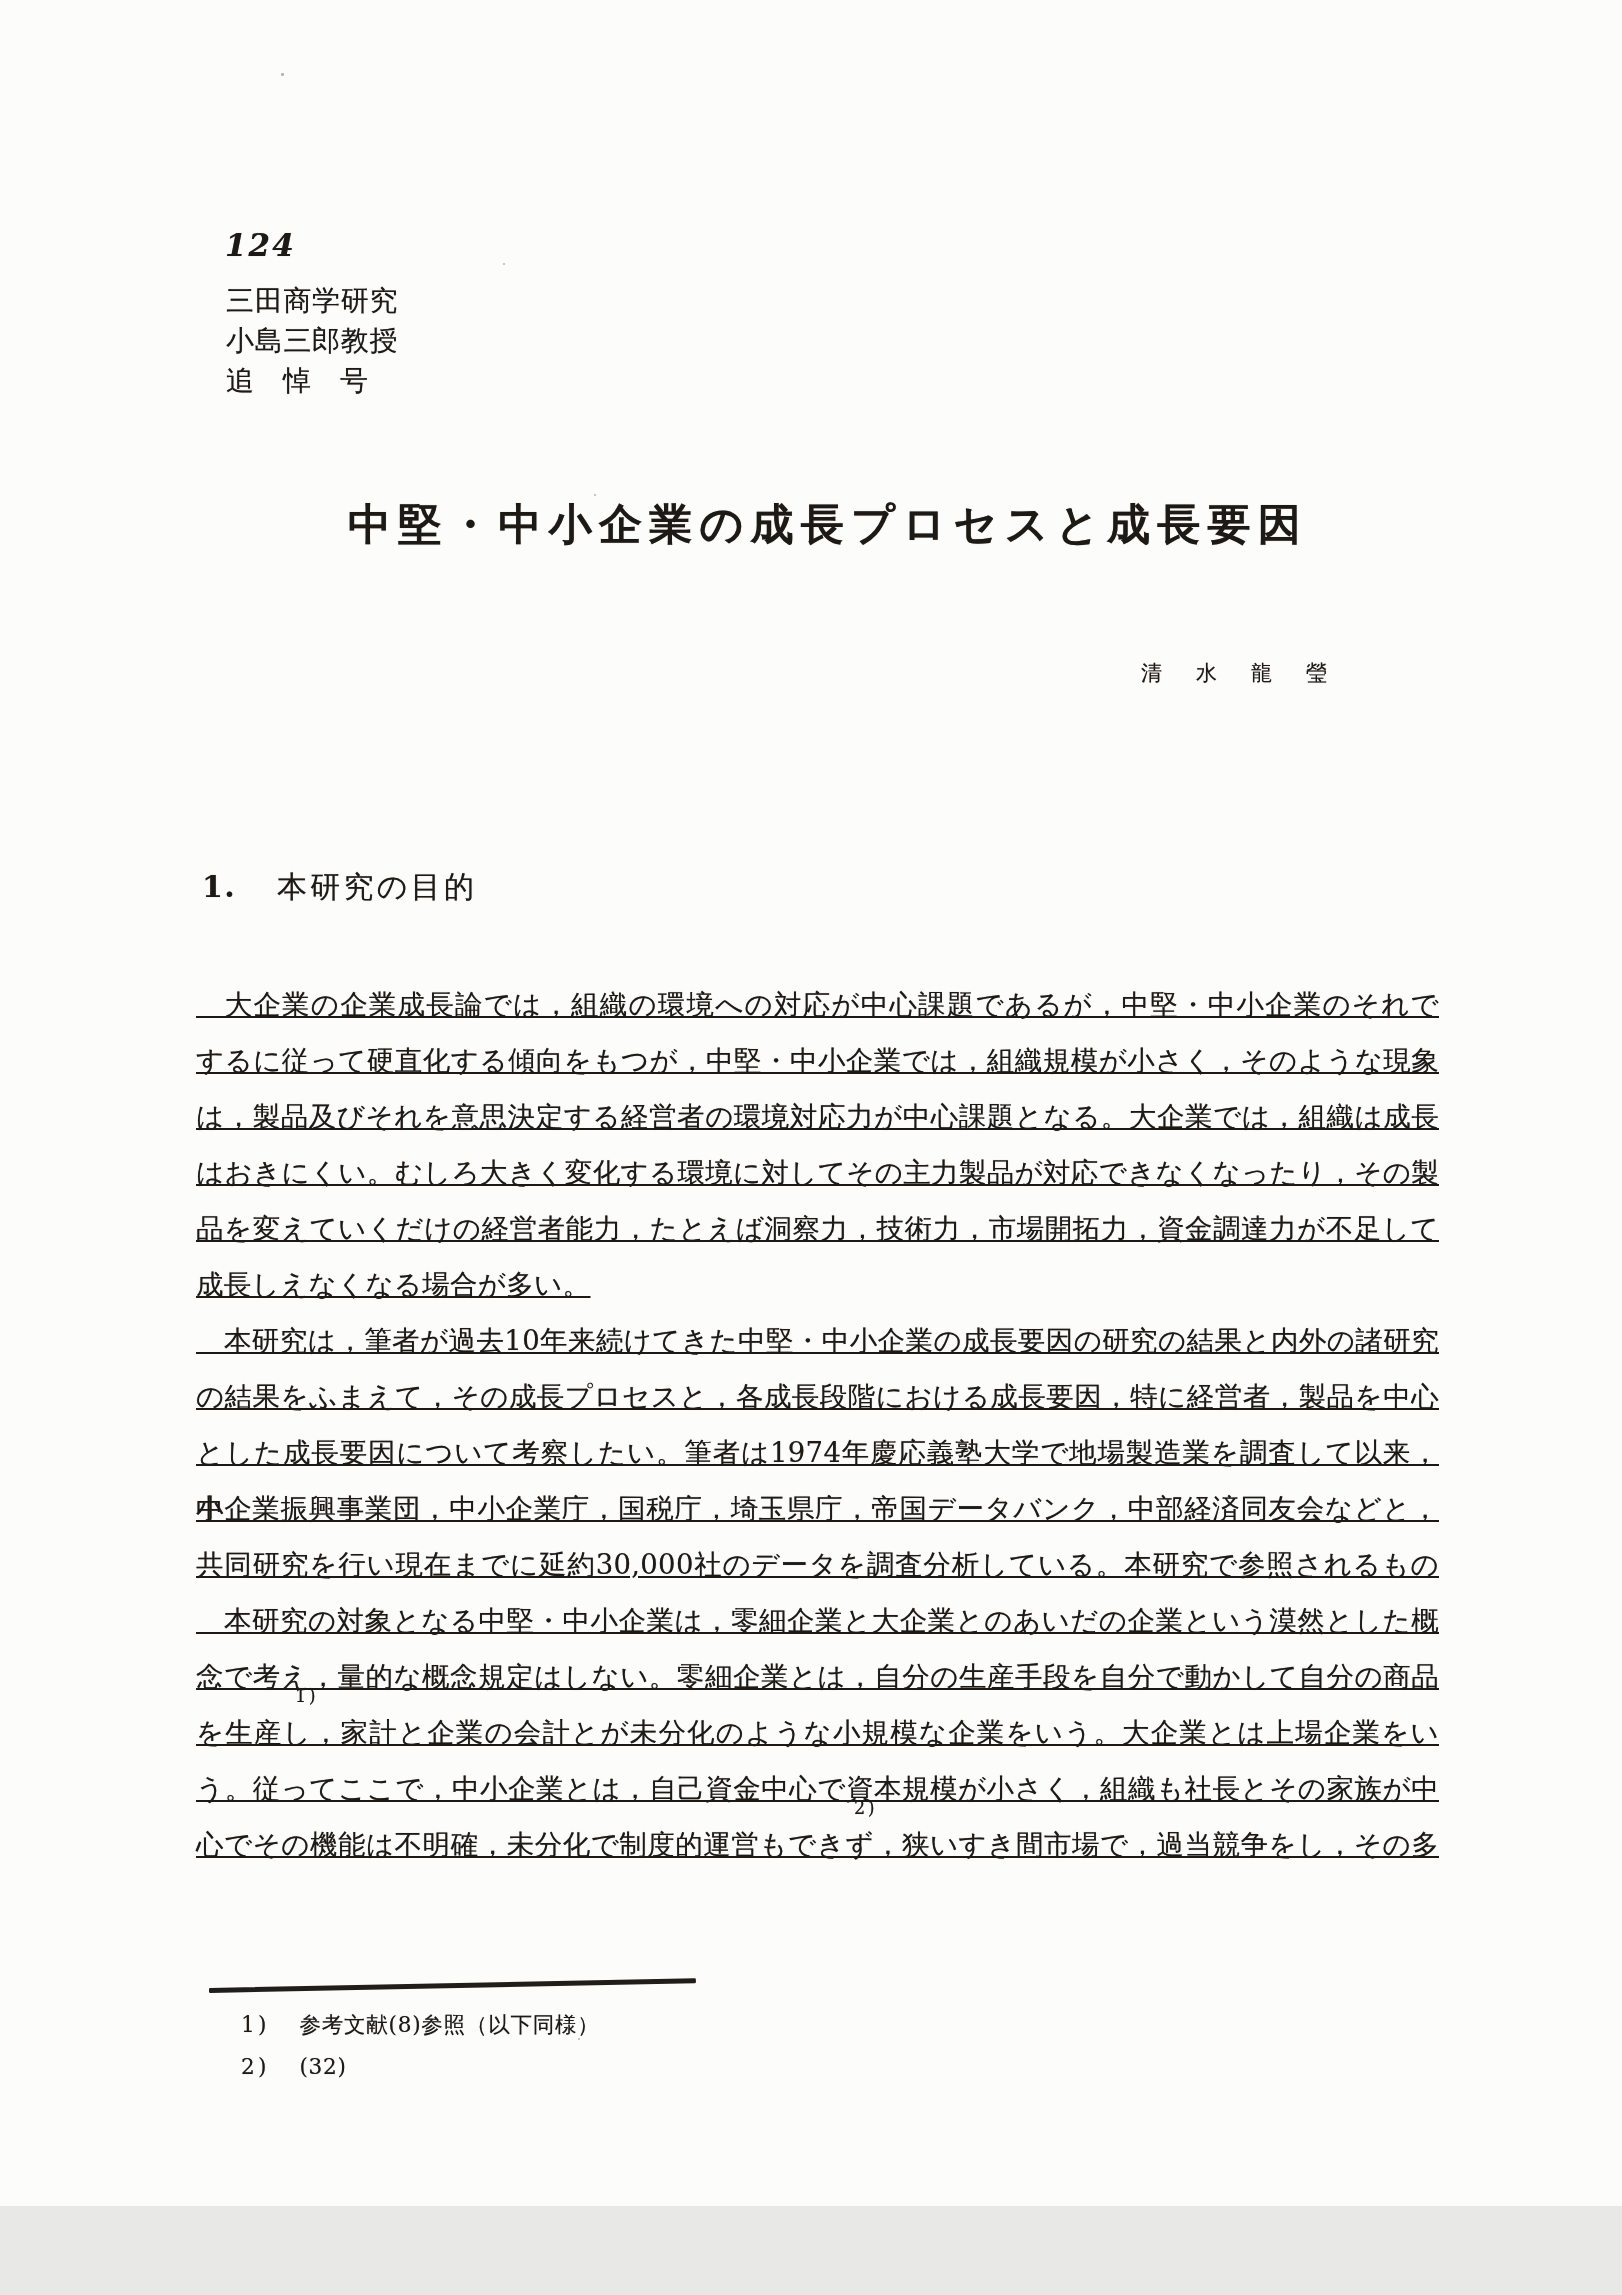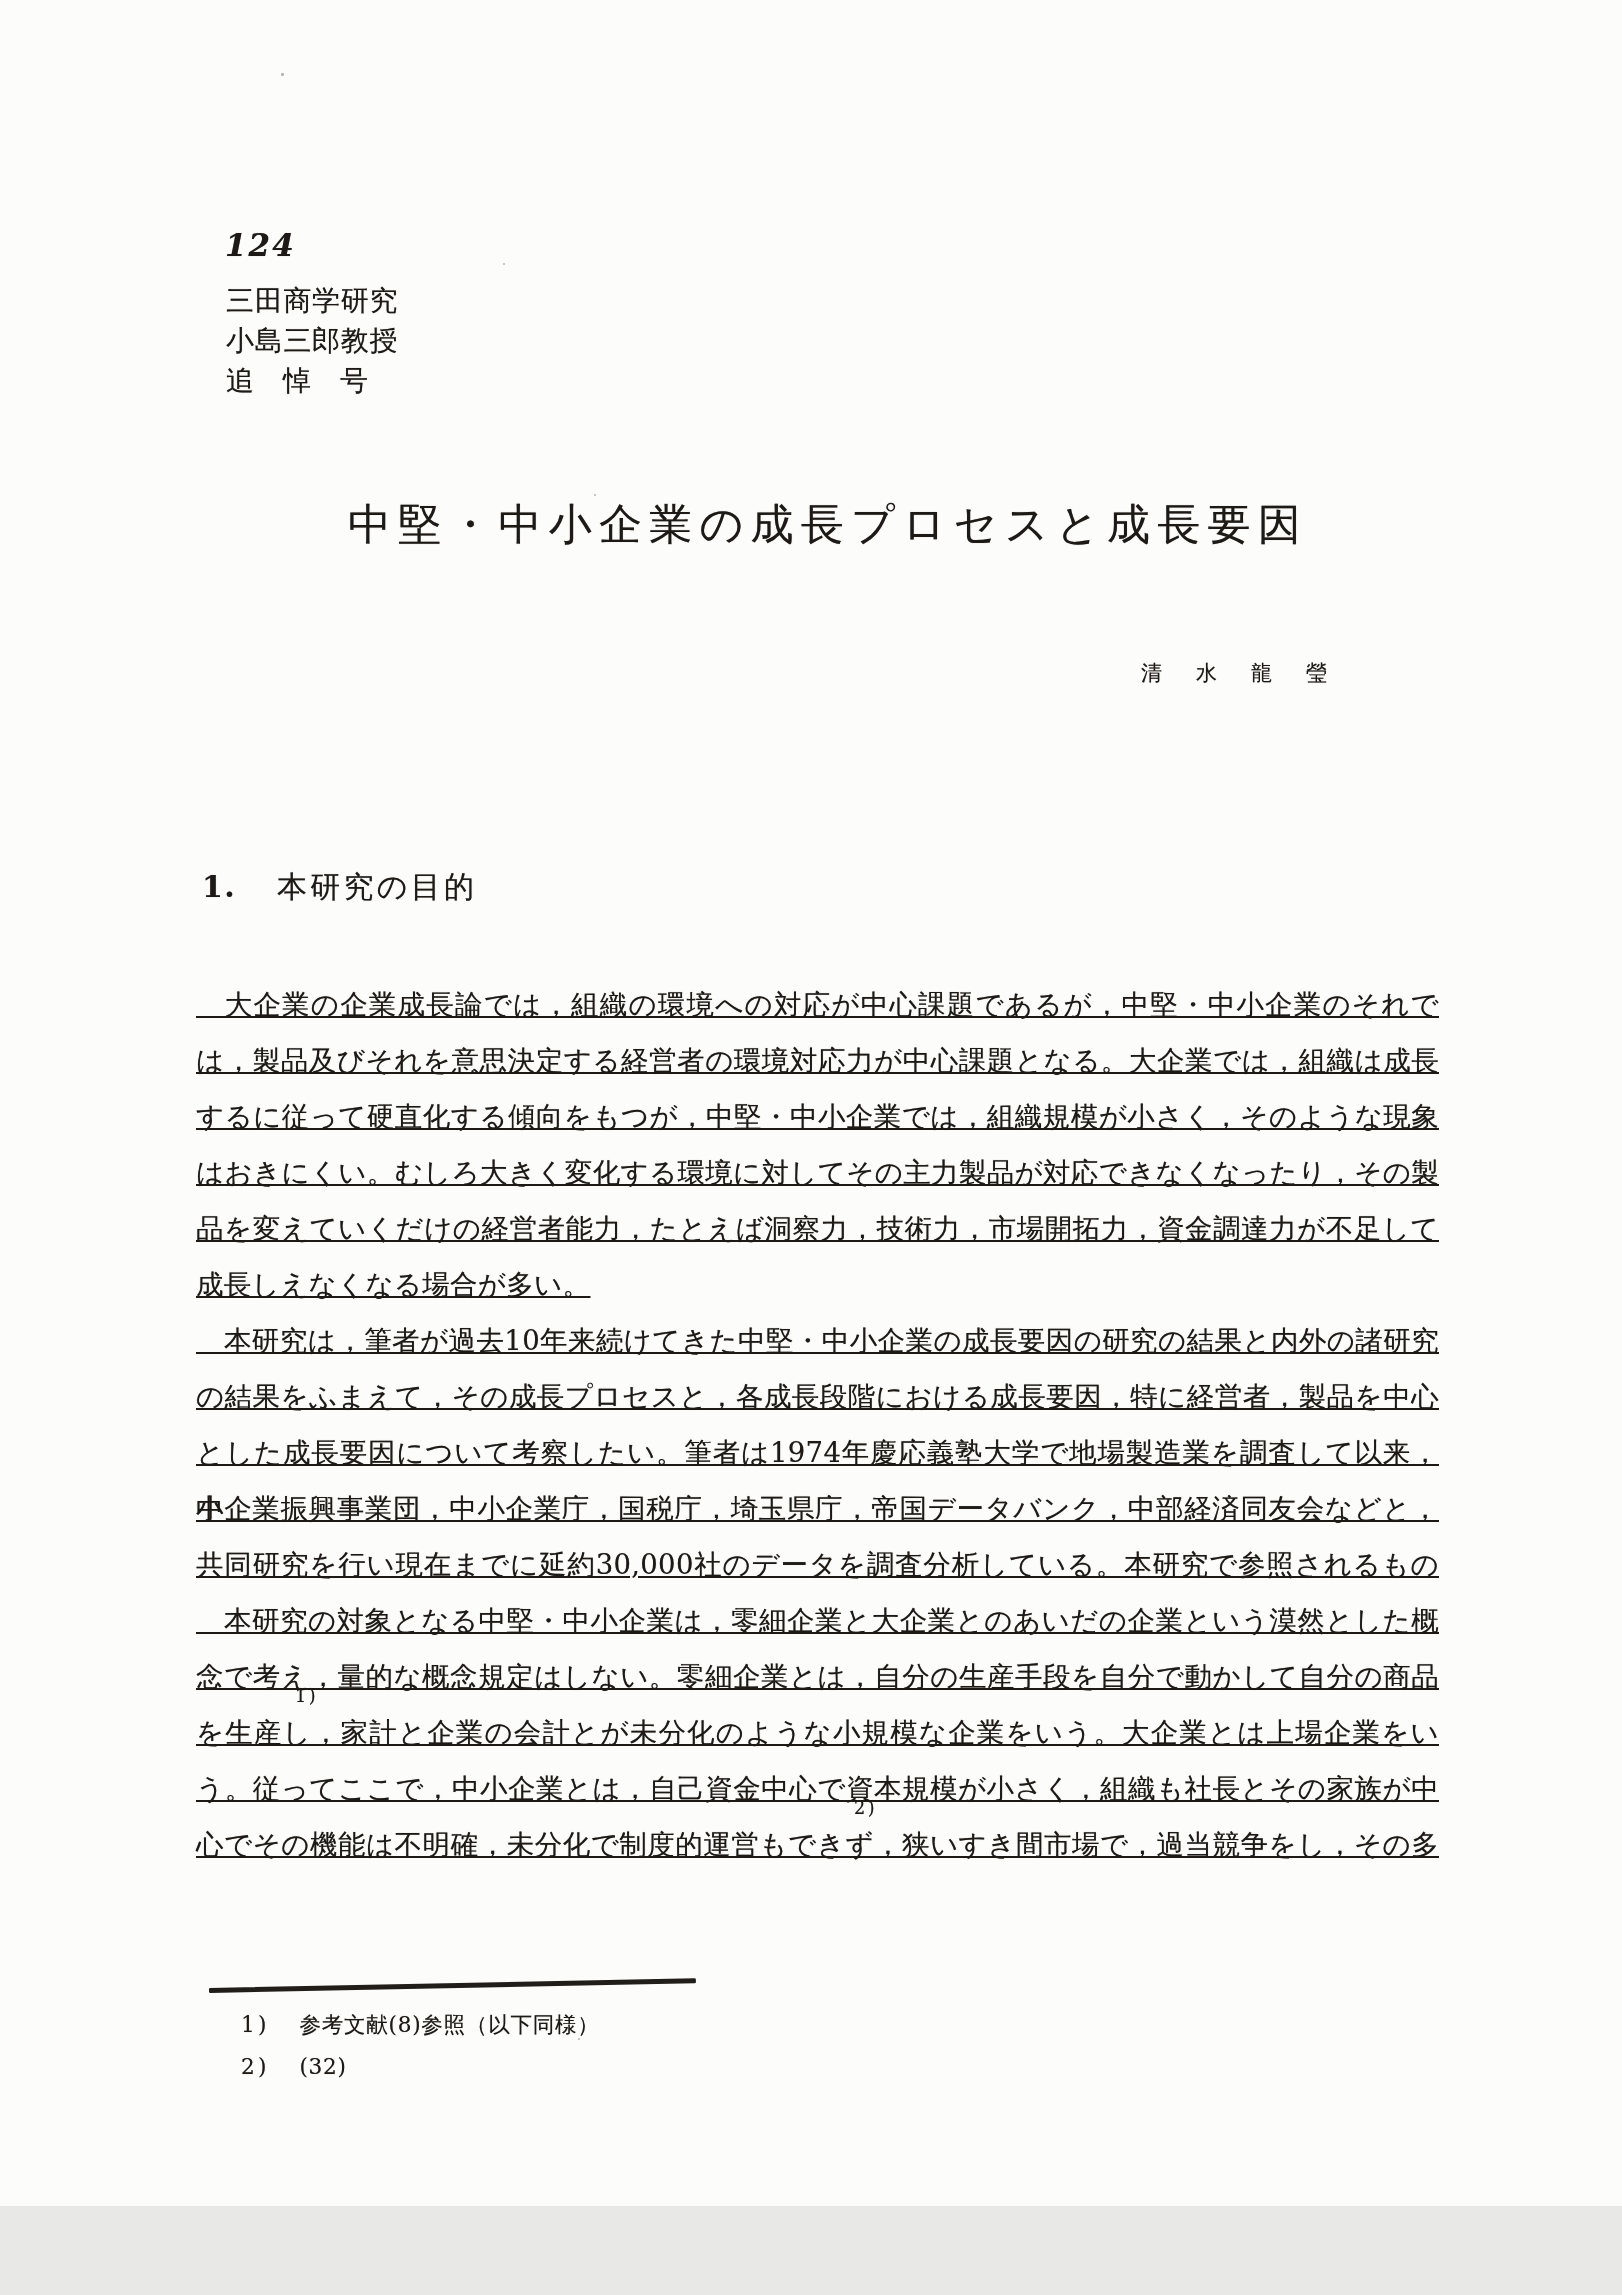--- a/index.html
+++ b/index.html
@@ -30,21 +30,21 @@
   .masthead .spread {
     width: 142px;
     text-align: justify; text-align-last: justify;
     letter-spacing: 0;
   }
 
   
   .article-title {
     position: absolute; left: 348px; top: 500px;
     font-size: 43px; line-height: 48px; letter-spacing: 7.2px;
-    font-weight: 400; white-space: nowrap;
+    font-weight: 700; white-space: nowrap;
   }
   .author {
     position: absolute; left: 1141px; top: 654px;
     font-size: 21px; line-height: 38px; letter-spacing: 6.5px;
     white-space: nowrap;
   }
 
   
   .section-heading {
     position: absolute; left: 202px; top: 868px;
@@ -105,22 +105,22 @@
   <div class="article-title ink">中堅・中小企業の成長プロセスと成長要因</div>
 
   <div class="author ink">清　水　龍　瑩</div>
 
   <div class="section-heading ink">
     <span class="sec-no">1.</span><span class="sec-title">本研究の目的</span>
   </div>
 
   <div class="body-text ink">
     <div class="bline full"><span>　大企業の企業成長論では，組織の環境への対応が中心課題であるが，中堅・中小企業のそれで</span></div>
+    <div class="bline full"><span>するに従って硬直化する傾向をもつが，中堅・中小企業では，組織規模が小さく，そのような現象</span></div>
     <div class="bline full"><span>は，製品及びそれを意思決定する経営者の環境対応力が中心課題となる。大企業では，組織は成長</span></div>
-    <div class="bline full"><span>するに従って硬直化する傾向をもつが，中堅・中小企業では，組織規模が小さく，そのような現象</span></div>
     <div class="bline full"><span>はおきにくい。むしろ大きく変化する環境に対してその主力製品が対応できなくなったり，その製</span></div>
     <div class="bline full"><span>品を変えていくだけの経営者能力，たとえば洞察力，技術力，市場開拓力，資金調達力が不足して</span></div>
     <div class="bline"><span>成長しえなくなる場合が多い。</span></div>
     <div class="bline full"><span>　本研究は，筆者が過去10年来続けてきた中堅・中小企業の成長要因の研究の結果と内外の諸研究</span></div>
     <div class="bline full"><span>の結果をふまえて，その成長プロセスと，各成長段階における成長要因，特に経営者，製品を中心</span></div>
     <div class="bline full"><span>とした成長要因について考察したい。筆者は1974年慶応義塾大学で地場製造業を調査して以来，中</span></div>
     <div class="bline full"><span>小企業振興事業団，中小企業庁，国税庁，埼玉県庁，帝国データバンク，中部経済同友会などと，</span></div>
     <div class="bline full"><span>共同研究を行い現在までに延約30,000社のデータを調査分析している。本研究で参照されるもの</span></div>
     <div class="bline full"><span>　本研究の対象となる中堅・中小企業は，零細企業と大企業とのあいだの企業という漠然とした概</span></div>
     <div class="bline full"><span>念で考え，量的な概念規定はしない。零細企業とは，自分の生産手段を自分で動かして自分の商品</span></div>

